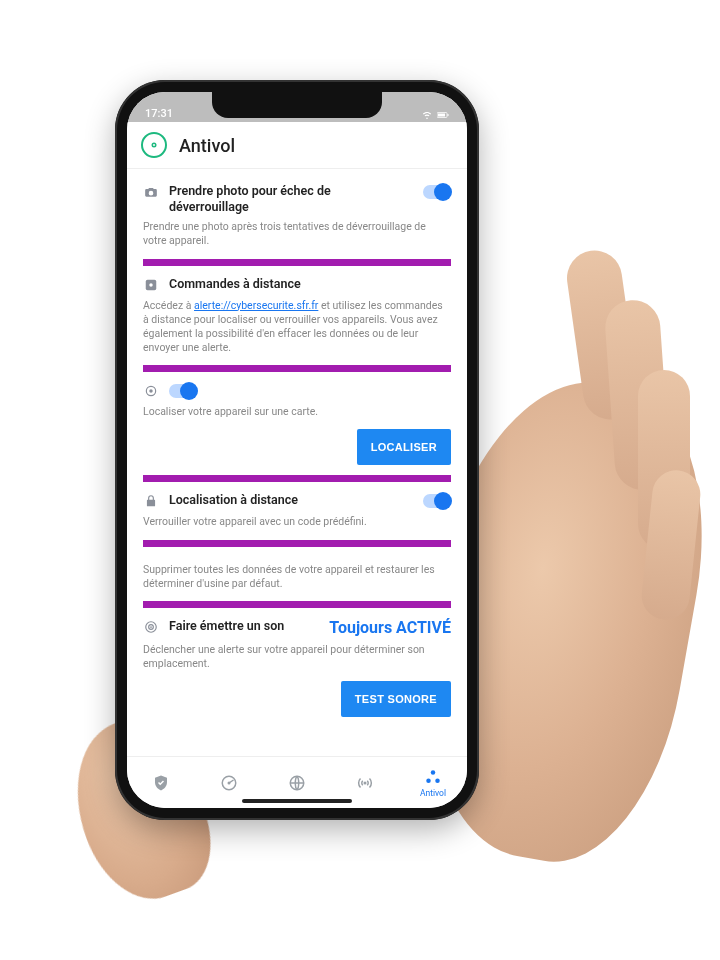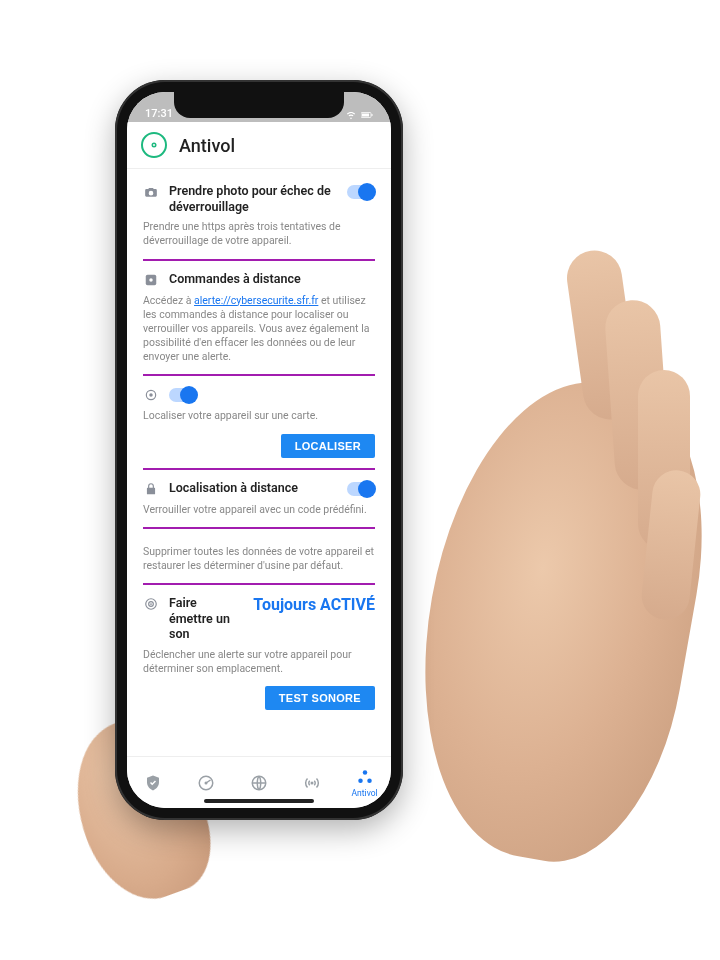--- a/index.html
+++ b/index.html
@@ -44,21 +44,21 @@
   }
   .f1 { right: 90px; top: 250px; width: 55px; height: 170px; transform: rotate(-8deg); }
   .f2 { right: 55px; top: 300px; width: 55px; height: 190px; transform: rotate(-4deg); }
   .f3 { right: 30px; top: 370px; width: 52px; height: 180px; }
   .f4 { right: 25px; top: 470px; width: 48px; height: 150px; transform: rotate(6deg); }
 
   .phone {
     position: absolute;
     left: 115px;
     top: 80px;
-    width: 288px;
+    width: 364px;
     height: 740px;
     background: #111;
     border-radius: 50px;
     padding: 12px;
     box-shadow: 0 10px 30px rgba(0,0,0,.3), inset 0 0 0 2px #333;
   }
   .screen {
     width: 100%;
     height: 100%;
     background: #fff;
@@ -108,21 +108,21 @@
   .appbar .shield svg { width: 12px; height: 12px; fill: #1db97f; }
   .appbar h1 { font-size: 18px; font-weight: 500; color: #222; }
 
   .content {
     flex: 1;
     overflow-y: auto;
     padding: 4px 16px 8px;
     font-size: 11px;
     color: #333;
   }
-  .section { padding: 10px 0; border-bottom: 2px solid #a21caf; }
+  .section { padding: 10px 0; border-bottom: 7px solid #a21caf; }
   .section:last-child { border-bottom: none; }
   .row { display: flex; align-items: flex-start; gap: 10px; }
   .row .ico {
     width: 16px; height: 16px;
     flex-shrink: 0;
     display: flex; align-items: center; justify-content: center;
     color: #8a8f99;
     margin-top: 1px;
   }
   .row .ico svg { width: 14px; height: 14px; fill: currentColor; }
@@ -145,21 +145,21 @@
     background: #1976f0;
     border-radius: 50%;
   }
   .desc { margin-top: 6px; font-size: 10.5px; color: #888; line-height: 1.35; }
   .desc a { color: #1976f0; text-decoration: underline; }
   .btn-row { display: flex; justify-content: flex-end; margin-top: 10px; }
   .btn {
     background: #1e88f2;
     color: #fff;
     border: none;
-    padding: 6px 14px;
+    padding: 12px 14px;
     font-size: 11px;
     font-weight: 700;
     letter-spacing: .3px;
     border-radius: 2px;
     cursor: pointer;
   }
 
   .bottomnav {
     height: 52px;
     border-top: 1px solid #eee;
@@ -236,21 +236,21 @@
       <div class="section">
         <div class="row">
           <span class="ico">
               <svg viewBox="0 0 24 24">
                 <path d="M4 7h3l2-2h6l2 2h3a2 2 0 012 2v9a2 2 0 01-2 2H4a2 2 0 01-2-2V9a2 2 0 012-2zm8 3a4 4 0 100 8 4 4 0 000-8z"></path>
               </svg>
             </span>
           <span class="title">Prendre photo pour échec de déverrouillage</span>
           <span class="toggle"></span>
         </div>
-        <p class="desc">Prendre une https après trois tentatives de déverrouillage de votre appareil.</p>
+        <p class="desc">Prendre une photo après trois tentatives de déverrouillage de votre appareil.</p>
       </div>
 
       <div class="section">
         <div class="row">
           <span class="ico">
               <svg viewBox="0 0 24 24">
                 <rect x="3" y="3" width="18" height="18" rx="3"></rect>
                 <circle cx="12" cy="12" r="3" fill="#fff"></circle>
               </svg>
             </span>

